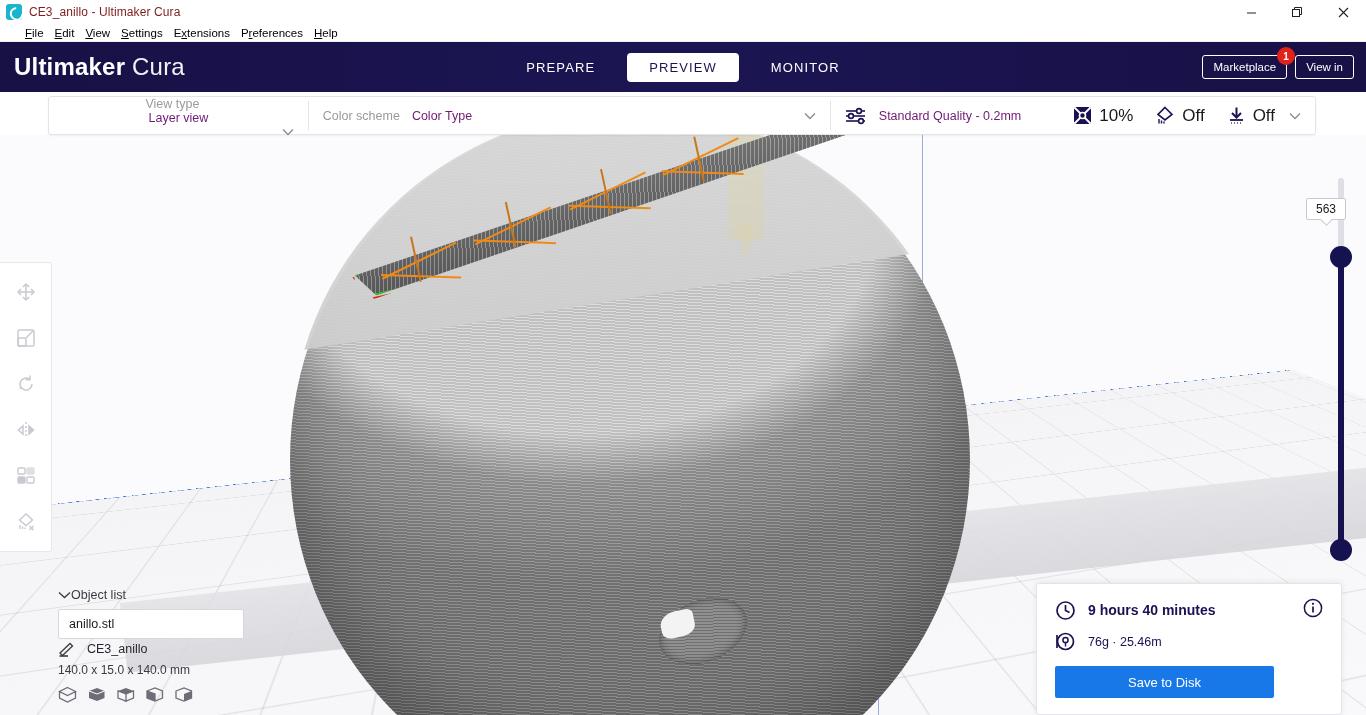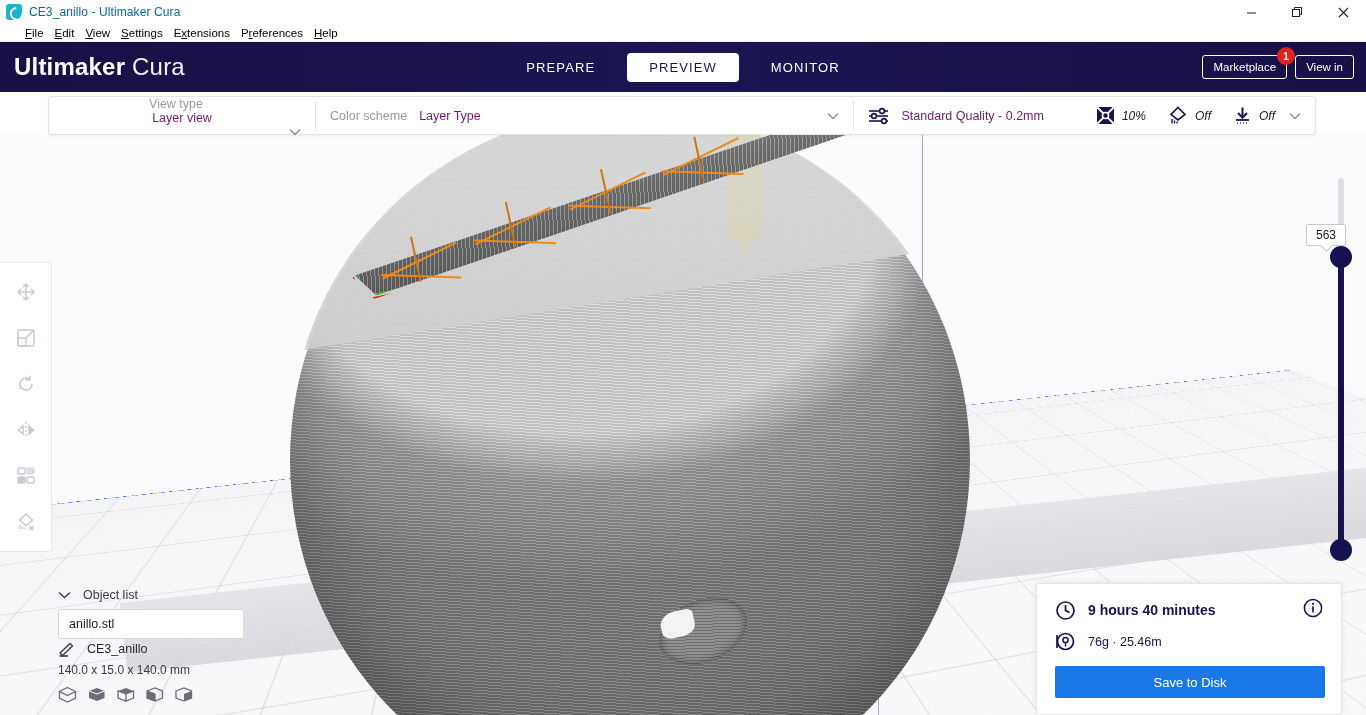--- a/index.html
+++ b/index.html
@@ -20,21 +20,21 @@
     border-radius: 3px; background: #19b5cf;
     position: relative; flex: none;
   }
   .app-icon::after {
     content: ""; position: absolute; left: 3.5px; top: 3px;
     width: 9px; height: 10px;
     border: 2.5px solid #ffffff; border-radius: 50%;
     border-right-color: transparent; border-top-color: #ffffff;
     transform: rotate(-45deg);
   }
-  .title-text { font-size: 12px; color: #0369a1; letter-spacing: .1px; }
+  .title-text { font-size: 12px; color: #7f1d1d; letter-spacing: .1px; }
   .win-controls { margin-left: auto; display: flex; height: 24px; }
   .win-btn {
     width: 46px; height: 24px; display: flex; align-items: center;
     justify-content: center; color: #222; font-size: 11px; line-height: 1;
   }
 
   
   .menubar {
     position: absolute; top: 24px; left: 0; width: 1366px; height: 18px;
     background: #ffffff; display: flex; align-items: center;
@@ -91,21 +91,21 @@
   }
   .tb-cell { display: flex; align-items: center; padding: 0 14px; }
   .tb-sep { width: 1px; background: #e4e4e8; margin: 4px 0; }
   .tb-label { font-size: 12.5px; color: #9a9a9f; margin-right: 12px; white-space: nowrap; }
   .tb-value { font-size: 12.5px; color: #701a75; white-space: nowrap; }
   .chev { margin-left: auto; color: #8a8a90; font-size: 12px; padding-left: 14px; }
   .cell-viewtype { width: 270px; flex-direction: column; }
   .cell-colorscheme { width: 545px; }
   .cell-profile { flex: 1; gap: 0; }
   .pill { display: flex; align-items: center; gap: 7px; margin-left: 18px; }
-  .pill .txt { font-size: 12px; color: #1a1a1a; font-style: italic; }
+  .pill .txt { font-size: 17px; color: #1a1a1a; }
   .ico { display: inline-flex; align-items: center; justify-content: center; }
 
   
   .viewport {
     position: absolute; top: 135px; left: 0; width: 1366px; height: 580px;
     background: #fbfbfd; overflow: hidden;
   }
   .plate {
     position: absolute; left: -60px; top: 300px; width: 1500px; height: 520px;
     background:
@@ -200,21 +200,21 @@
   }
   .tool-btn {
     width: 34px; height: 34px; display: flex; align-items: center;
     justify-content: center; border-radius: 3px; color: #c9c9d2;
   }
 
   
   .objpanel {
     position: absolute; left: 58px; top: 588px; width: 300px; z-index: 4;
   }
-  .obj-head { display: flex; align-items: flex-start; gap: 12px; }
+  .obj-head { display: flex; align-items: flex-start; }
   .obj-head .cv { color: #3a3a44; font-size: 12px; }
   .obj-head .lbl { font-size: 12.5px; color: #3a3a44; }
   .obj-box {
     margin-top: 7px; width: 186px; height: 30px; background: #ffffff;
     border: 1px solid #d6d6dc; border-radius: 2px; display: flex;
     align-items: center; padding: 0 10px; font-size: 12.5px; color: #1a1a1a;
   }
   .obj-mat { display: flex; align-items: center; gap: 11px; margin-top: 2px; }
   .obj-mat .nm { font-size: 12.5px; color: #262630; }
   .obj-dims { margin-top: 6px; font-size: 12px; color: #3a3a44; }
@@ -226,21 +226,21 @@
     position: absolute; left: 1036px; top: 583px; width: 306px; height: 132px;
     background: #ffffff; border: 1px solid #e4e4e8; border-radius: 3px;
     box-shadow: 0 -1px 6px rgba(0,0,0,.07); z-index: 6; padding: 14px 18px 0 18px;
   }
   .info-row { display: flex; align-items: center; gap: 12px; }
   .info-row .t { font-size: 14px; font-weight: bold; color: #1a1152; }
   .info-row.second { margin-top: 9px; }
   .info-row.second .t { font-size: 12.5px; font-weight: normal; color: #1a1152; }
   .info-i { margin-left: auto; color: #1a1152; }
   .savebtn {
-    margin-top: 14px; width: 270px; height: 32px; background: #1878e8;
+    margin-top: 14px; width: 219px; height: 32px; background: #1878e8;
     color: #ffffff; font-size: 13px; border: none; border-radius: 2px;
     display: flex; align-items: center; justify-content: center;
   }
 
   
   .slider { position: absolute; right: 14px; top: 150px; width: 22px; height: 420px; z-index: 6; }
   .slider-track {
     position: absolute; left: 8px; top: 28px; width: 6px; height: 372px;
     background: #dedee4; border-radius: 3px;
   }
@@ -248,21 +248,21 @@
     position: absolute; left: 8px; top: 106px; width: 6px; height: 294px;
     background: #16124f; border-radius: 3px;
   }
   .handle {
     position: absolute; left: 0px; width: 22px; height: 22px; border-radius: 50%;
     background: #16124f;
   }
   .handle.top { top: 96px; }
   .handle.bottom { top: 389px; }
   .layer-tip {
-    position: absolute; left: -24px; top: 74px; min-width: 40px;
+    position: absolute; left: -24px; top: 48px; min-width: 40px;
     background: #ffffff; border: 1px solid #c8c8d0; border-radius: 2px;
     font-size: 12px; color: #1a1a1a; text-align: center; padding: 3px 6px;
   }
   .layer-tip::after {
     content: ""; position: absolute; left: 50%; bottom: -5px; margin-left: -4px;
     width: 8px; height: 8px; background: #ffffff;
     border-right: 1px solid #c8c8d0; border-bottom: 1px solid #c8c8d0;
     transform: rotate(45deg);
   }
 </style>
@@ -365,21 +365,21 @@
       <span class="tb-value">Layer view</span>
       <span class="chev">
         <svg width="12" height="8" viewBox="0 0 12 8">
             <polyline points="1,1.5 6,6.5 11,1.5" fill="none" stroke="#8a8a90" stroke-width="1.3"></polyline>
           </svg>
       </span>
     </div>
     <div class="tb-sep"></div>
     <div class="tb-cell cell-colorscheme">
       <span class="tb-label">Color scheme</span>
-      <span class="tb-value">Layer Type</span>
+      <span class="tb-value">Color Type</span>
       <span class="chev">
         <svg width="12" height="8" viewBox="0 0 12 8">
             <polyline points="1,1.5 6,6.5 11,1.5" fill="none" stroke="#8a8a90" stroke-width="1.3"></polyline>
           </svg>
       </span>
     </div>
     <div class="tb-sep"></div>
     <div class="tb-cell cell-profile">
       <span class="ico">
         <svg width="22" height="18" viewBox="0 0 22 18">

